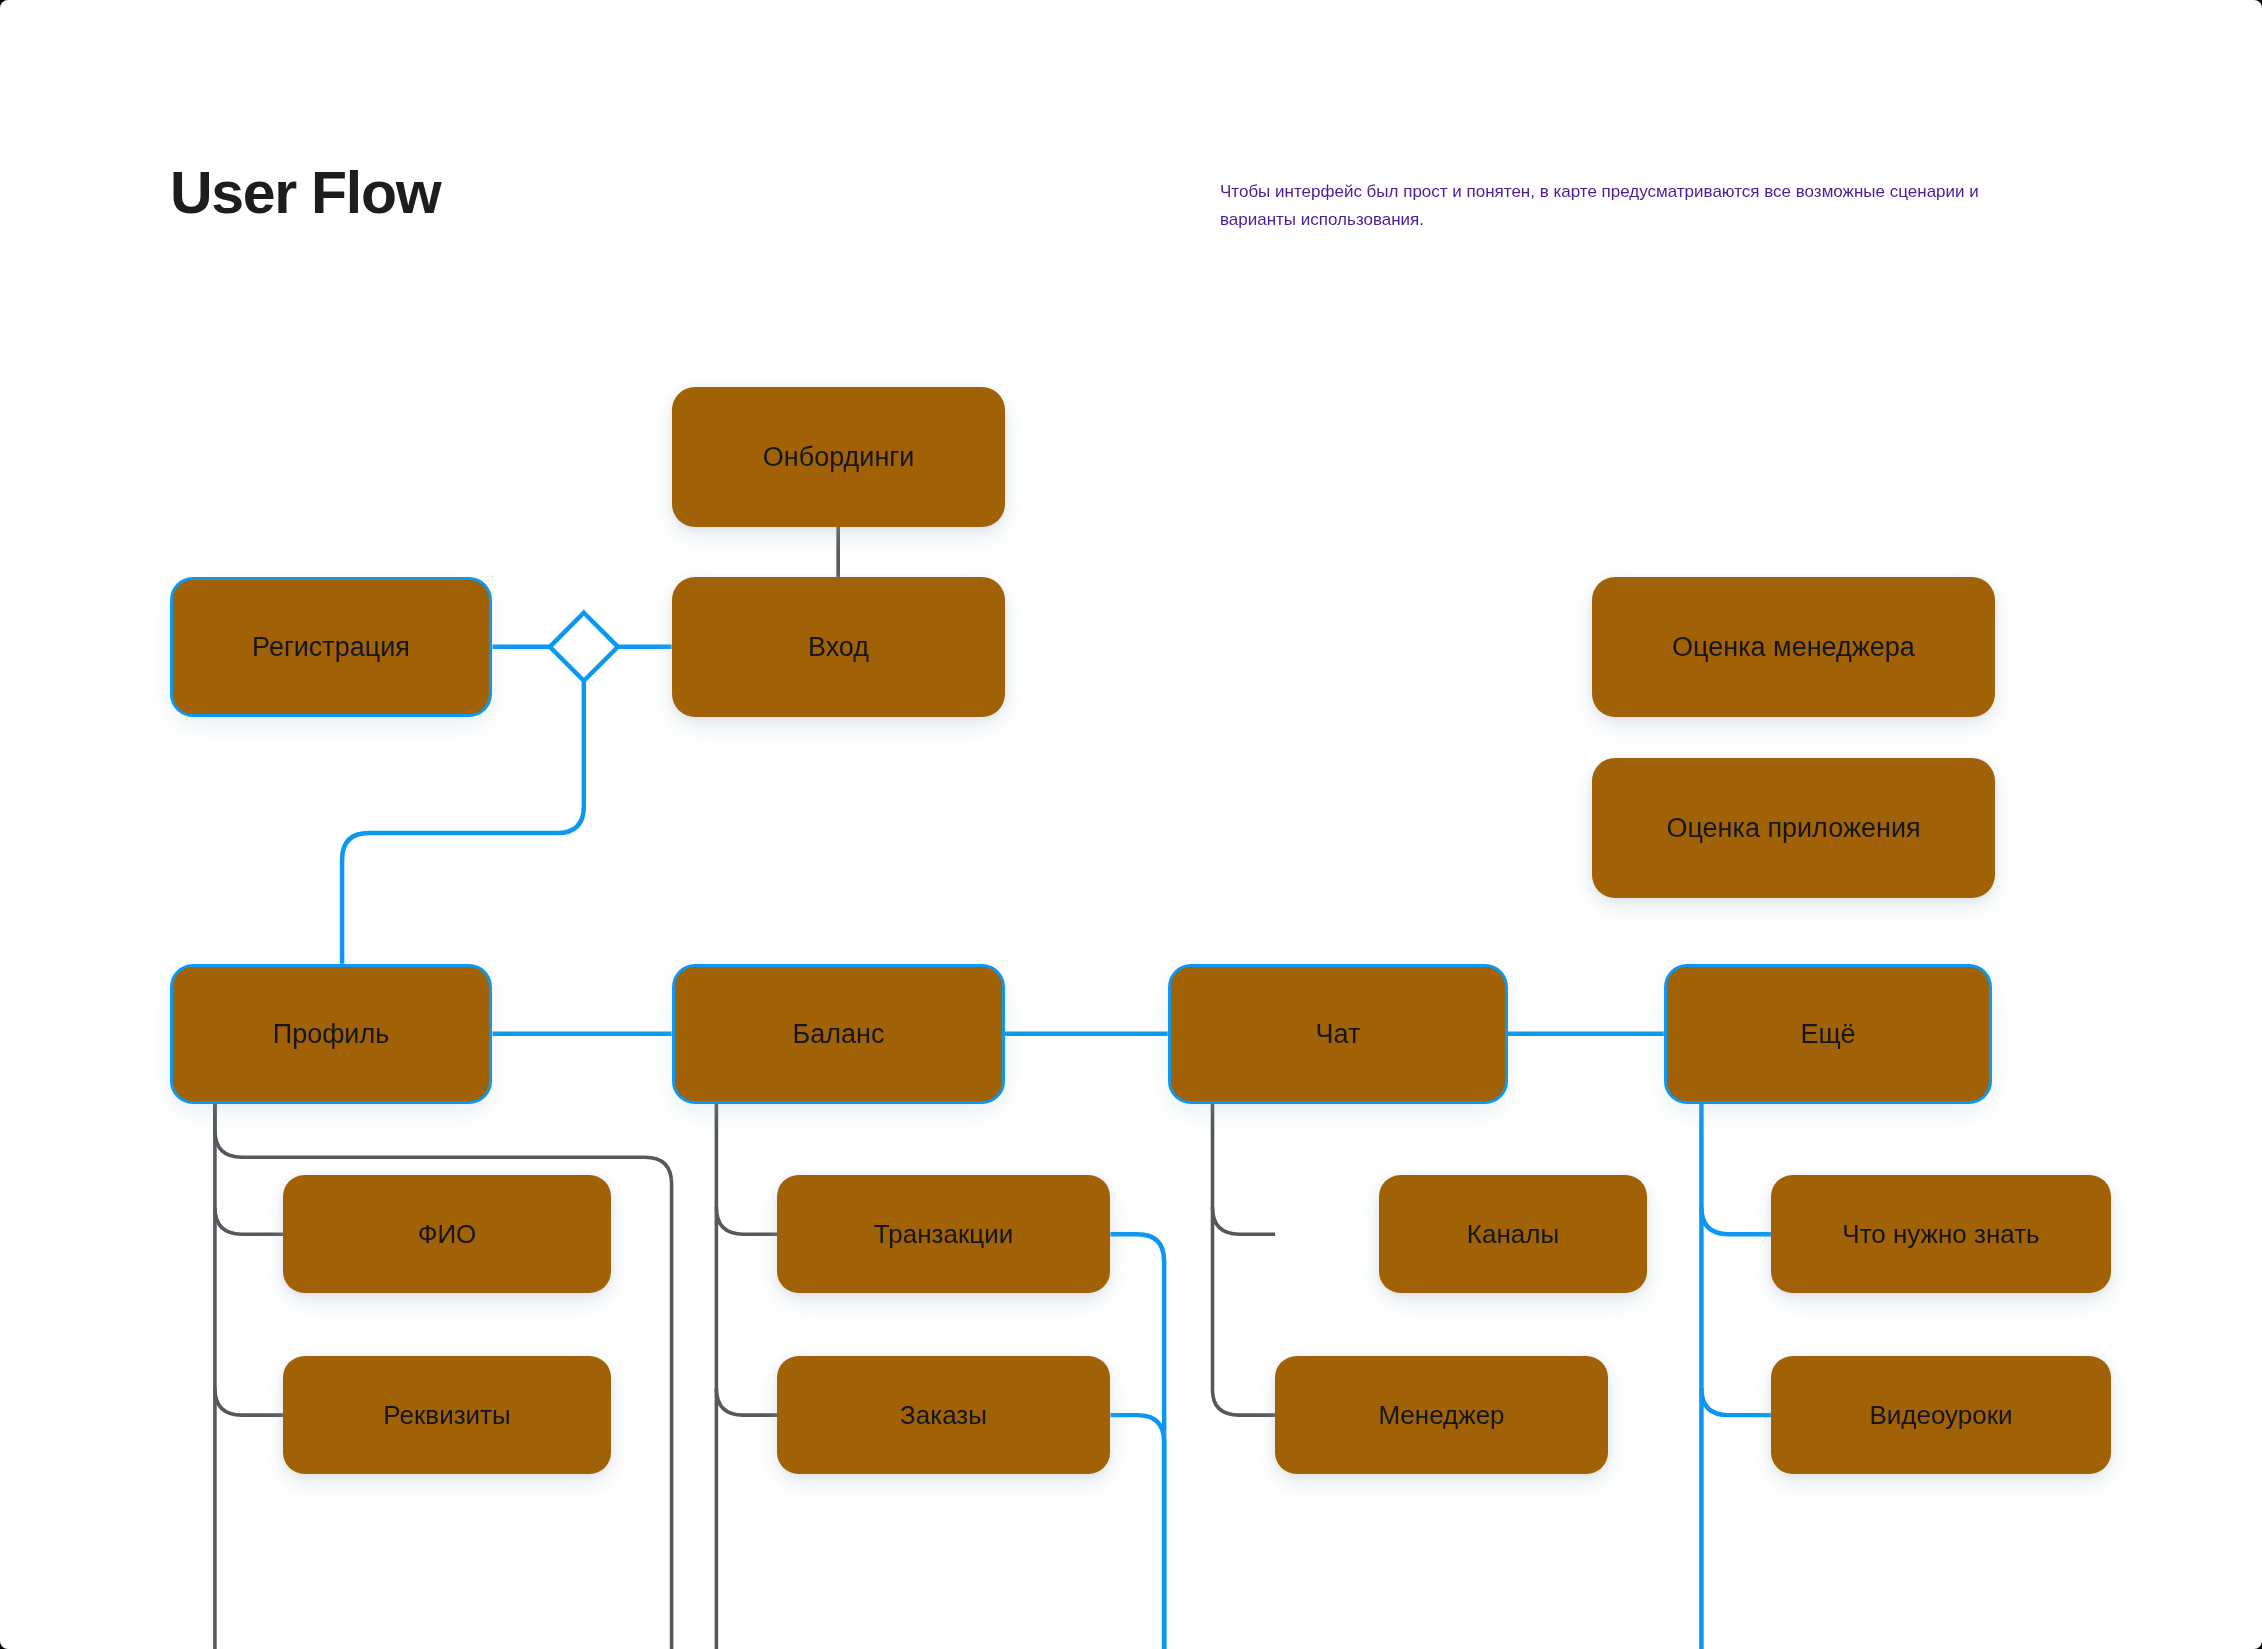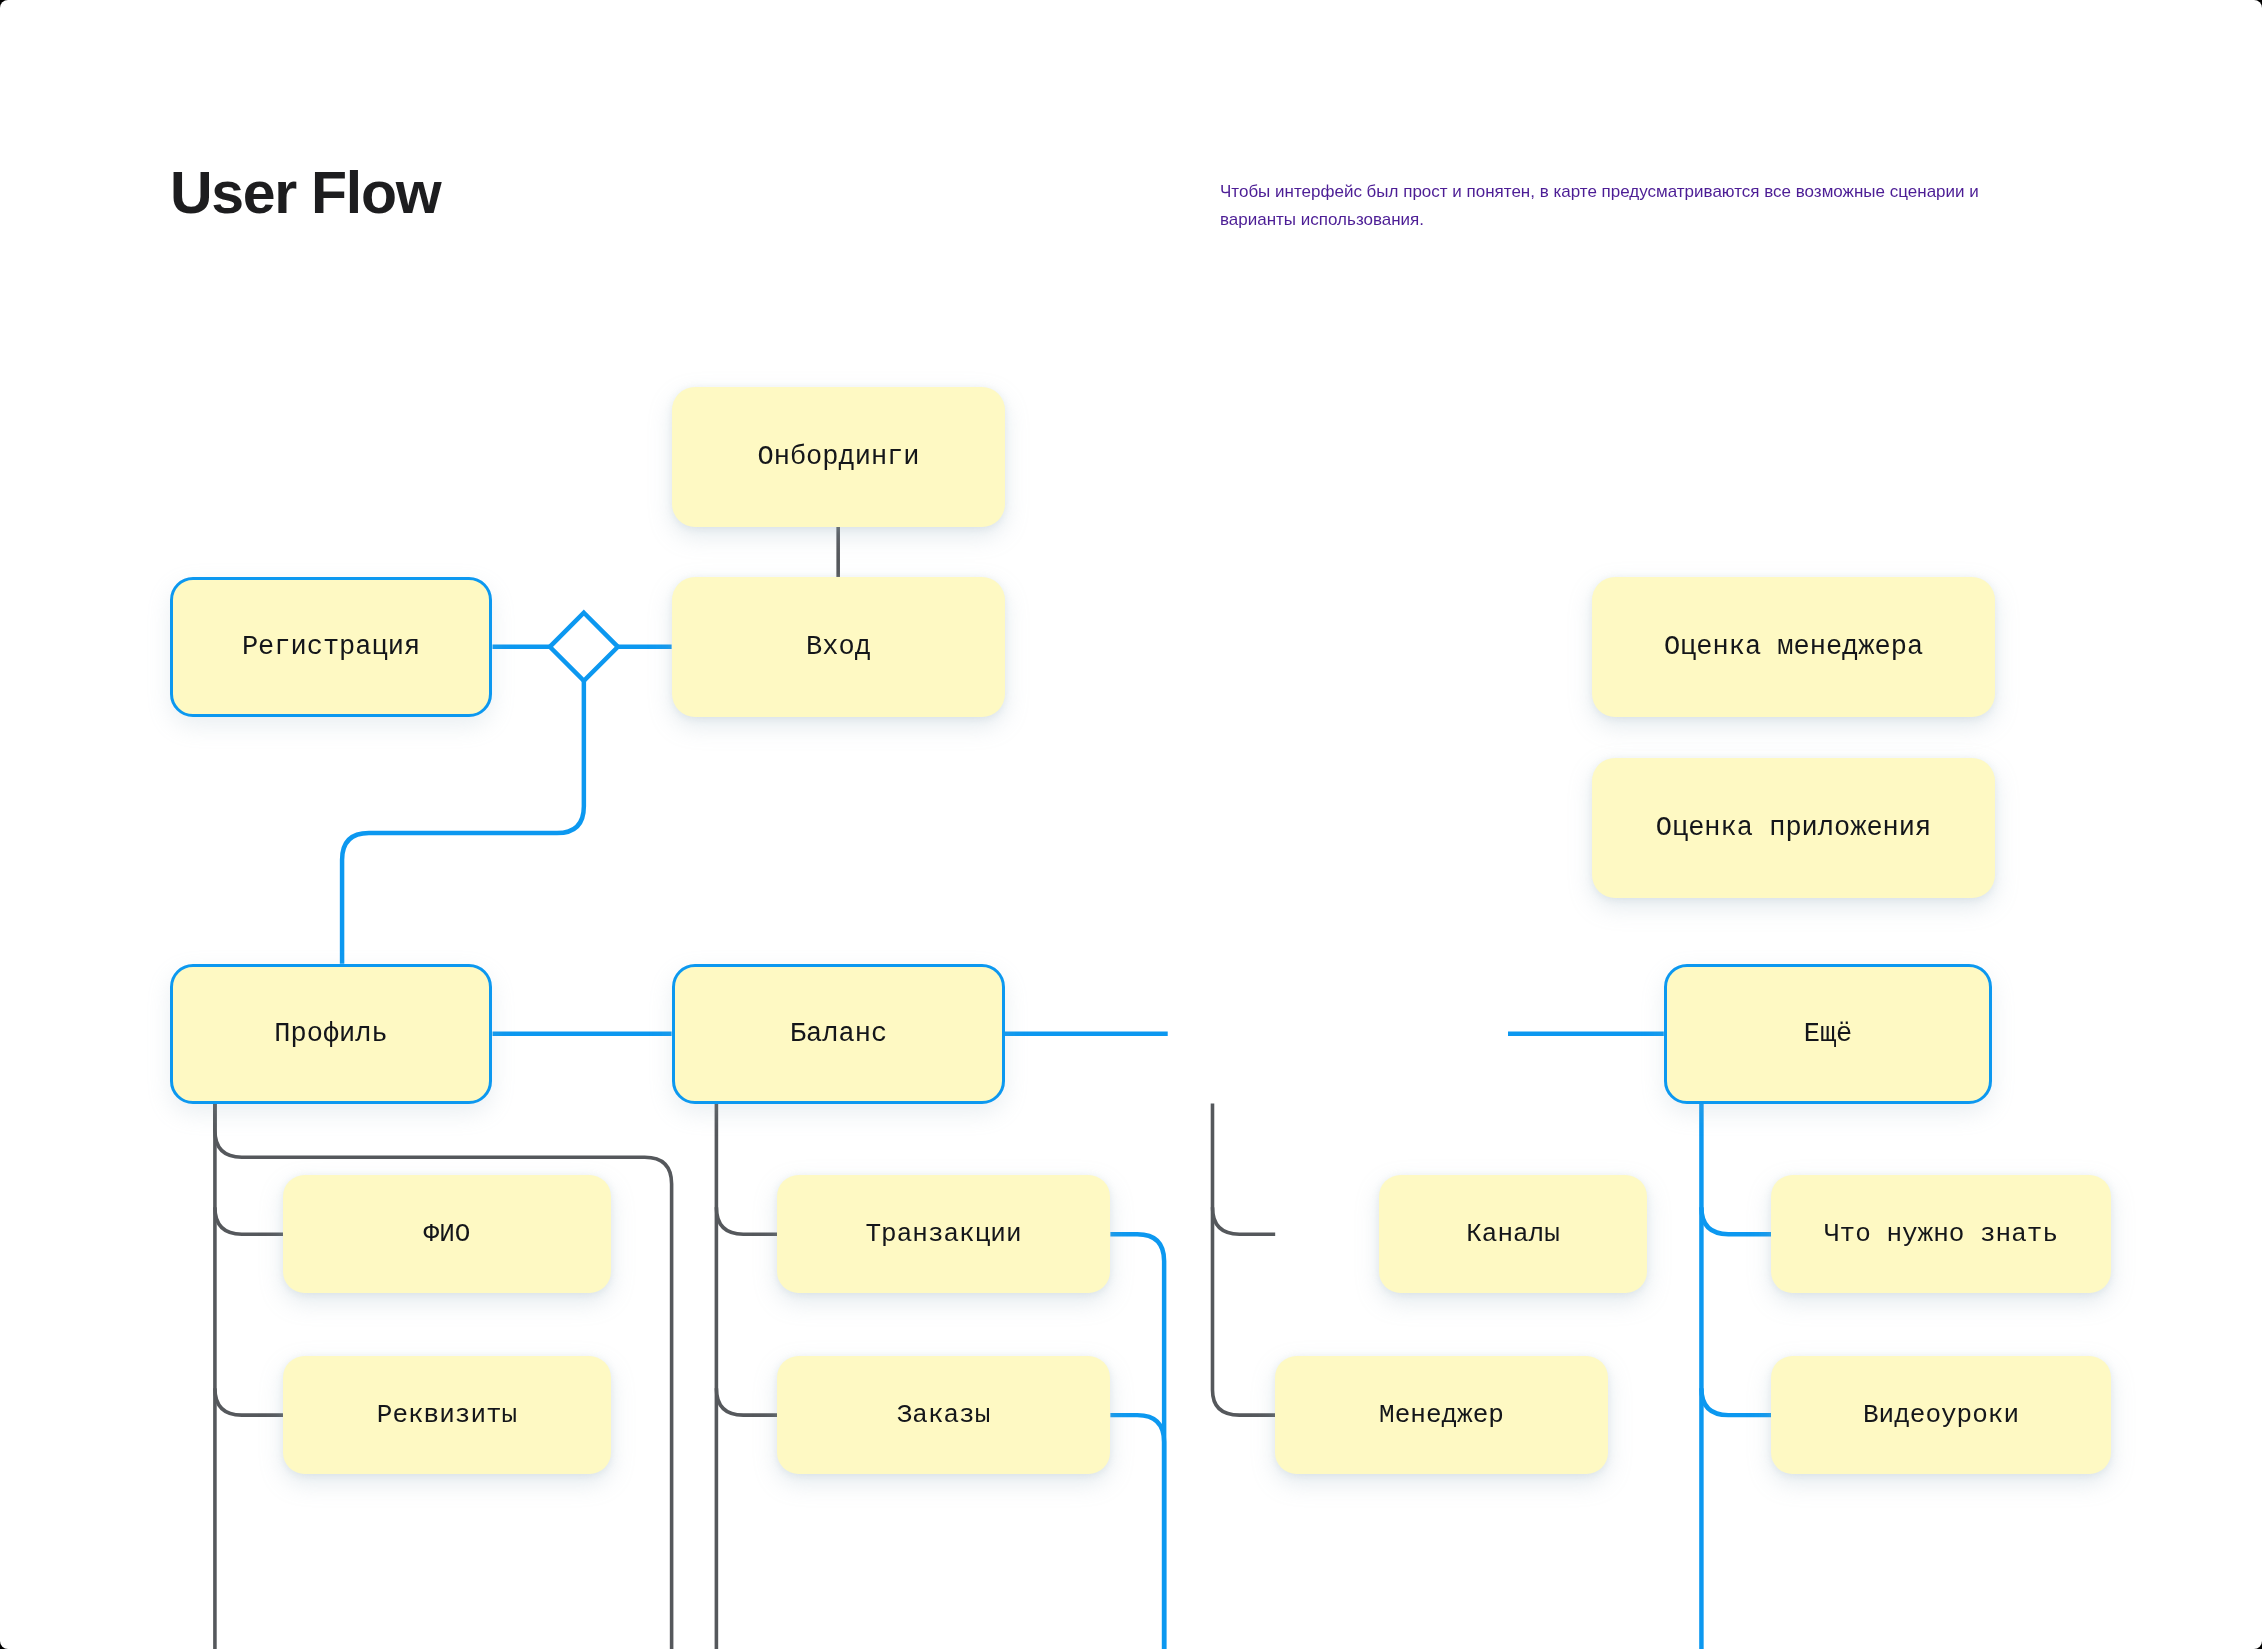--- a/index.html
+++ b/index.html
@@ -15,23 +15,23 @@
          color:#1d1d1f;line-height:1;}
   #subtitle{position:absolute;left:1220px;top:178px;width:788px;
             font-size:17px;line-height:1.62;color:#4c1d95;}
 
   
   #wires{position:absolute;left:0;top:0;width:2262px;height:1650px;}
 
   
   .node{position:absolute;box-sizing:border-box;
         display:flex;align-items:center;justify-content:center;
-        background:#fef9c3;border-radius:23px;
+        background:#a16207;border-radius:23px;
         font-size:27px;color:#14161a;text-align:left;
-        padding:0 16px;font-family:Liberation Mono, monospace;}
+        padding:0 16px;}
   .node.plain{box-shadow:0 9px 23px rgba(150,175,190,.26),
                          0 1.8px 7.2px rgba(150,175,190,.18);}
   .node.accent{border:3.6px solid #0c98f0;
                box-shadow:0 9px 23px rgba(150,175,190,.20);}
   .node.small{font-size:26px;border-radius:21.5px;}
 </style>
 </head>
 <body>
 
 <div id="canvas">
@@ -101,20 +101,23 @@
   </div>
 
   <div class="node accent" style="left:672px;top:964px;width:333px;height:140px;">
     <span>Баланс</span>
   </div>
 
   <div class="node accent" style="left:170px;top:964px;width:322px;height:140px;">
     <span>Профиль</span>
   </div>
 
+  <div class="node accent" style="left:1168px;top:964px;width:340px;height:140px;">
+    <span>Чат</span>
+  </div>
 
   <div class="node accent" style="left:1664px;top:964px;width:328px;height:140px;">
     <span>Ещё</span>
   </div>
 
   <div class="node plain small" style="left:283px;top:1175px;width:328px;height:118px;">
     <span>ФИО</span>
   </div>
 
   <div class="node plain small" style="left:283px;top:1356px;width:328px;height:118px;">

